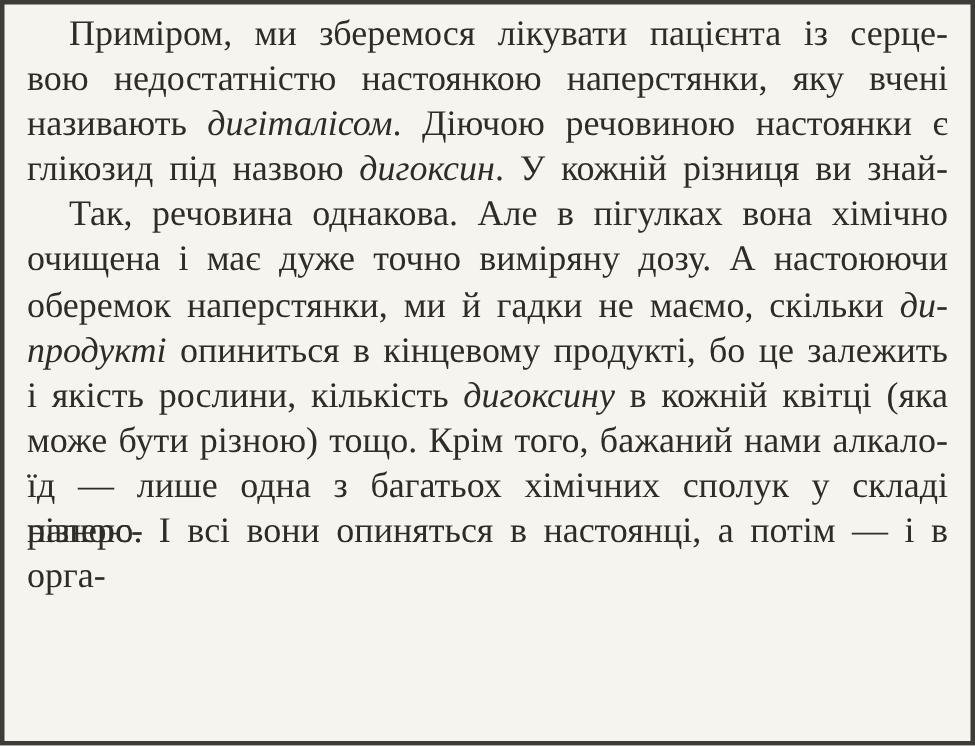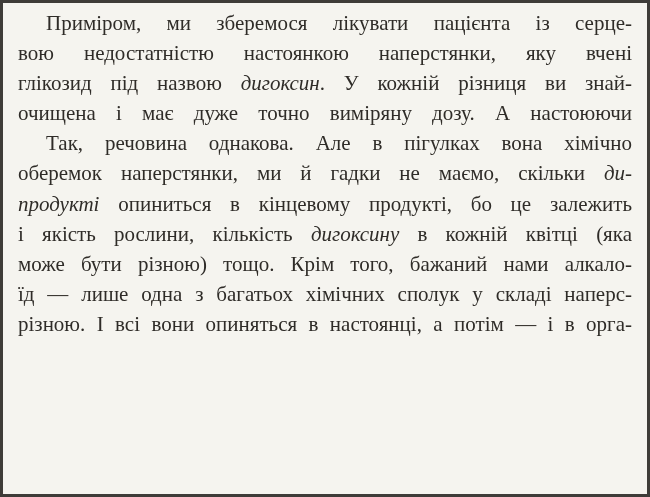--- a/index.html
+++ b/index.html
@@ -13,21 +13,21 @@
     box-sizing: border-box;
     width: 650px;
     height: 497px;
     background: #f5f4ef;
     border: 3px solid #3e3c38;
     padding: 5px 15px 0 15px;
     overflow: hidden;
   }
   .text-block {
     font-family: "Liberation Serif", "DejaVu Serif", serif;
-    font-size: 21px;
+    font-size: 24px;
     line-height: 30.1px;
     color: #2f2c28;
   }
   .line {
     text-align: justify;
     text-align-last: justify;
     -moz-text-align-last: justify;
     height: 30.1px;
     white-space: normal;
   }
@@ -45,23 +45,24 @@
     font-style: normal;
   }
 </style>
 </head>
 <body>
 
 <div class="scan">
   <div class="text-block">
       <div class="line indent"><span class="reg">Приміром, ми зберемося лікувати пацієнта із серце-</span></div>
       <div class="line"><span class="reg">вою недостатністю настоянкою наперстянки, яку вчені</span></div>
+      <div class="line"><span class="reg">називають </span><span class="em">дигіталісом</span><span class="reg">. Діючою речовиною настоянки є</span></div>
       <div class="line"><span class="reg">глікозид під назвою </span><span class="em">дигоксин</span><span class="reg">. У кожній різниця ви знай-</span></div>
+      <div class="line indent"><span class="reg">Так, речовина однакова. Але в пігулках вона хімічно</span></div>
       <div class="line"><span class="reg">очищена і має дуже точно виміряну дозу. А настоюючи</span></div>
-      <div class="line indent"><span class="reg">Так, речовина однакова. Але в пігулках вона хімічно</span></div>
       <div class="line"><span class="reg">оберемок наперстянки, ми й гадки не маємо, скільки </span><span class="em">ди-</span></div>
       <div class="line"><span class="em">продукті</span><span class="reg"> опиниться в кінцевому продукті, бо це залежить</span></div>
       <div class="line"><span class="reg">і якість рослини, кількість </span><span class="em">дигоксину</span><span class="reg"> в кожній квітці (яка</span></div>
       <div class="line"><span class="reg">може бути різною) тощо. Крім того, бажаний нами алкало-</span></div>
       <div class="line"><span class="reg">їд — лише одна з багатьох хімічних сполук у складі наперс-</span></div>
       <div class="line"><span class="reg">різною. І всі вони опиняться в настоянці, а потім — і в орга-</span></div>
     </div>
 </div>
 
 </body></html>

